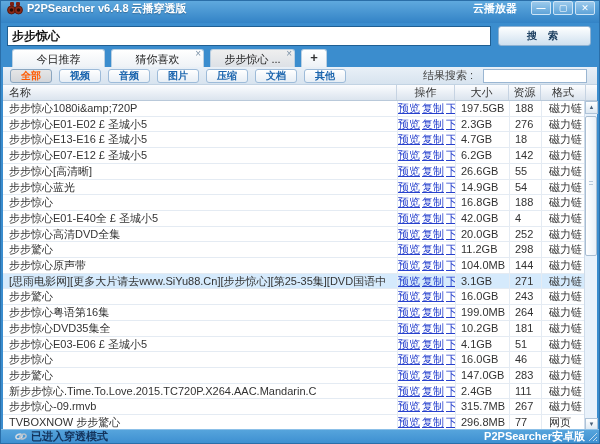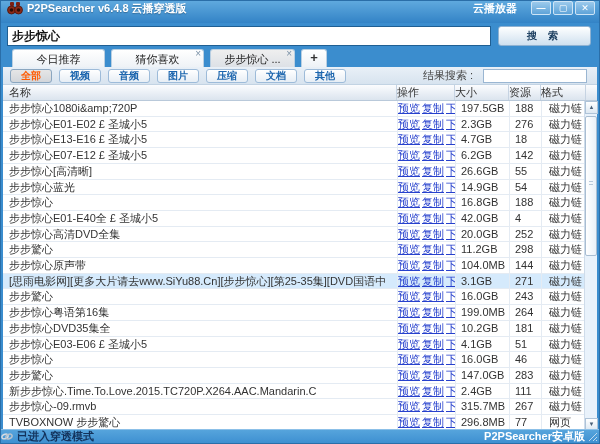--- a/index.html
+++ b/index.html
@@ -76,21 +76,21 @@
   .row.hl{ background:#d5eafc; }
   .cell{ overflow:hidden; white-space:nowrap; }
   .c-name{ width:394px; padding-left:6px; line-height:14.7px; }
   .c-act { width:58px;  line-height:14.7px; }
   .c-size{ width:54px; padding-left:5px; line-height:14.7px; }
   .c-res { width:32px; padding-left:5px; line-height:14.7px; }
   .c-fmt { width:45px; padding-left:7px; line-height:14.7px; }
   .row .cell{ border-left:1px solid #e4ebf3; }
   .row .c-name{ border-left:none; }
   .thead .c-name{ border-left:none; }
-  .thead .c-act,.thead .c-size,.thead .c-res,.thead .c-fmt{ padding-left:0; }
+  .thead .c-act,.thead .c-size,.thead .c-res,.thead .c-fmt{ text-align:center; padding-left:0; }
   .alink{ color:#2741cd; text-decoration:underline; margin-right:2px; cursor:pointer; }
   
   .vscroll{
     position:absolute; top:34px; right:0; width:13px; height:330px;
     background:#e9f2fb; border-left:1px solid #cfdcea;
   }
   .sbtn{
     position:absolute; left:0; width:13px; height:13px; text-align:center;
     background:linear-gradient(#ffffff,#dde8f2); border:1px solid #aec3d8;
     font-size:6px; line-height:11px; color:#4a6078; cursor:pointer;
@@ -104,21 +104,21 @@
   .thumb:after{
     content:""; position:absolute; left:3px; right:3px; top:64px; height:6px;
     background:repeating-linear-gradient(#b6c8da 0 1px, transparent 1px 3px);
   }
   
   .statusbar{
     position:absolute; bottom:0; left:0; right:0; height:14px;
     background:linear-gradient(#56a4dc,#3e90d1); border-top:1px solid #8cc0e8;
     display:flex; align-items:center; font-size:11px;
   }
-  .status-left{ display:flex; align-items:center; gap:4px; padding-left:0; color:#13335c; font-weight:bold; }
+  .status-left{ display:flex; align-items:center; gap:4px; padding-left:14px; color:#13335c; font-weight:bold; }
   .status-right{ margin-left:auto; padding-right:14px; color:#fff; font-weight:bold; }
   .grip{ position:absolute; right:1px; bottom:1px; width:10px; height:10px; }
 </style>
 </head>
 <body>
 
 <div class="window">
 
   <div class="titlebar">
     <span class="app-icon">

